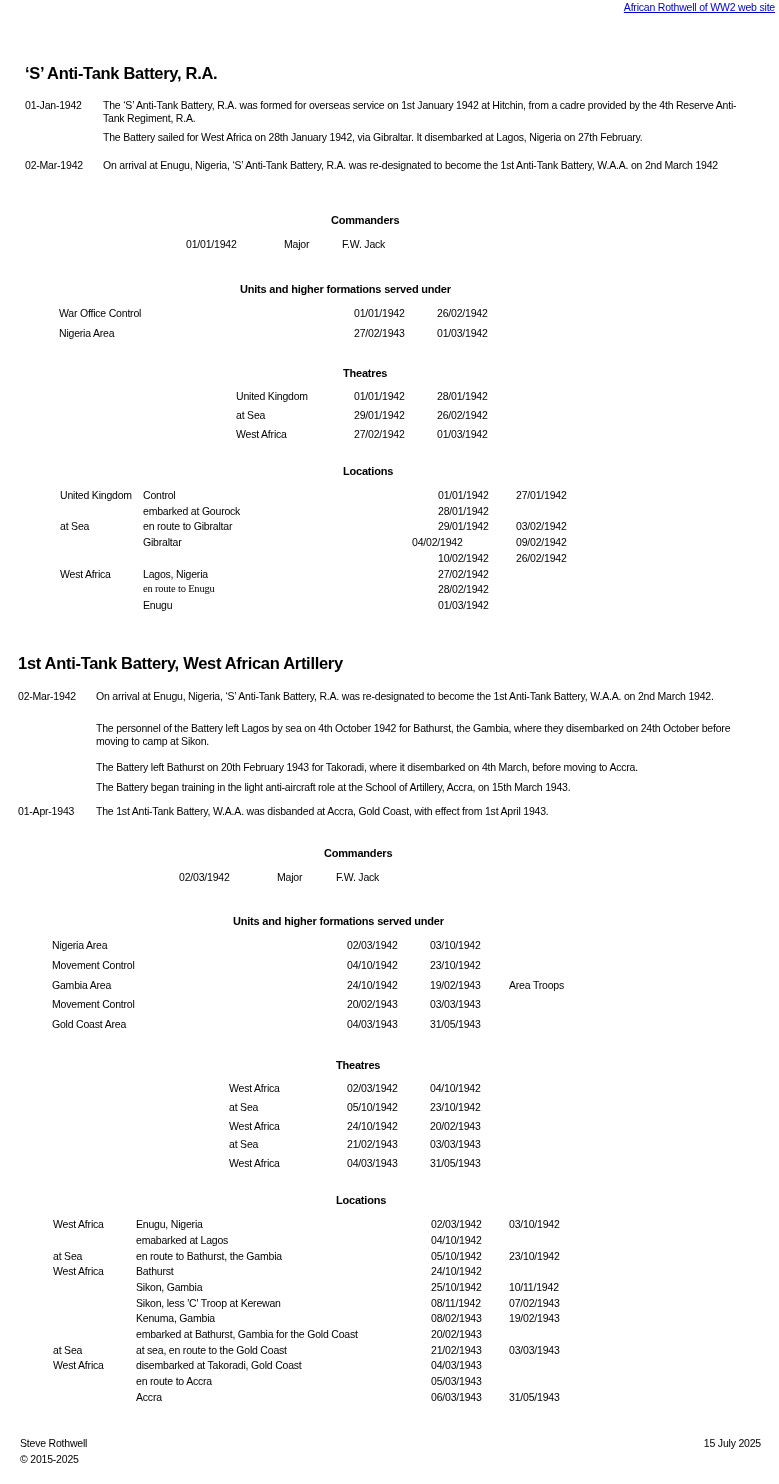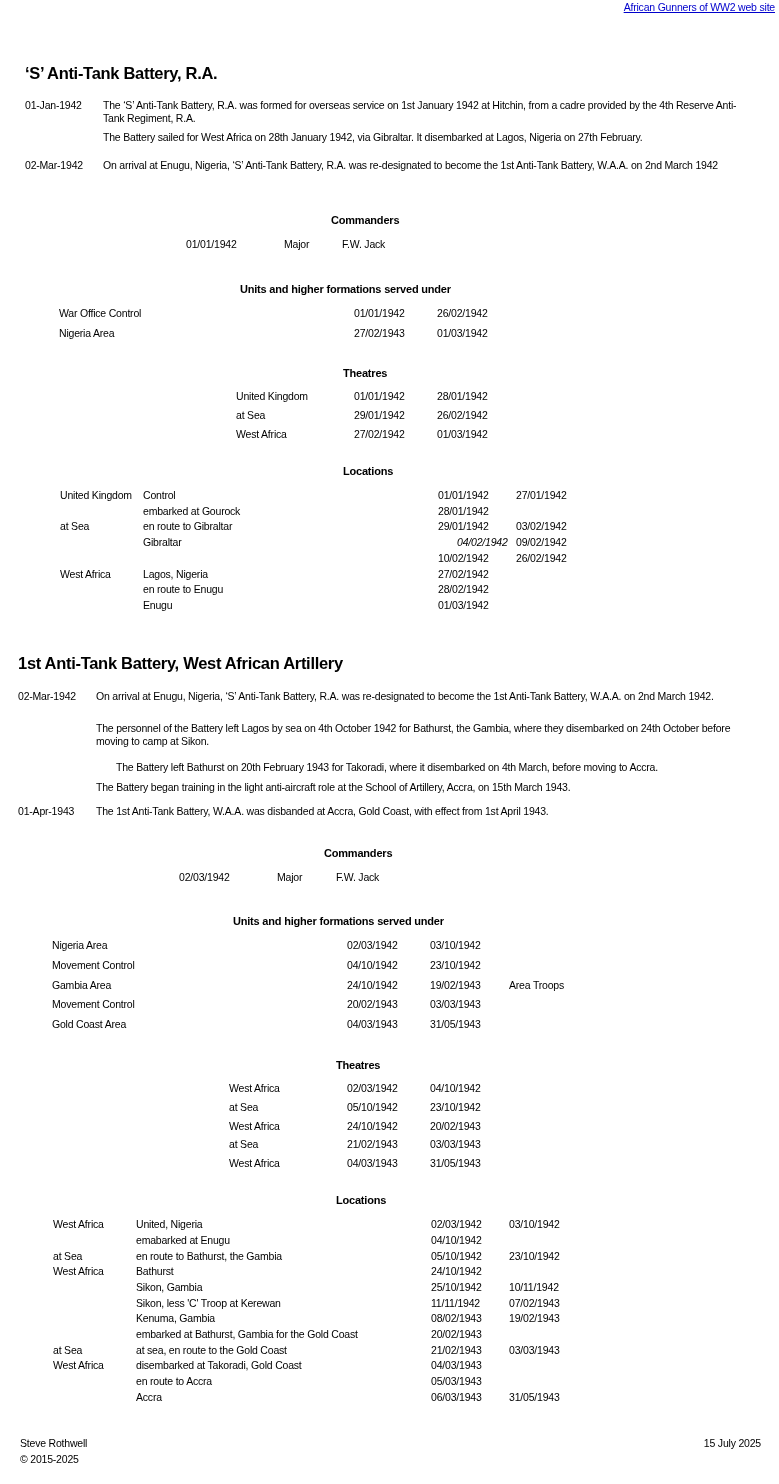--- a/index.html
+++ b/index.html
@@ -11,21 +11,21 @@
     .abs { position: absolute; white-space: nowrap; }
     .toplink { right: 4px; top: 1px; color: #0000cc; text-decoration: underline; font-size: 10.5px; cursor: pointer; }
     .h1 { font-size: 16.5px; font-weight: bold; letter-spacing: -0.3px; }
     .h2 { font-size: 11px; font-weight: bold; }
     .para { white-space: normal; line-height: 13px; }
     .footer { font-size: 10.5px; }
   </style>
 </head>
 <body>
 
-<a class="abs toplink">African Gunners of WW2 web site</a>
+<a class="abs toplink">African Rothwell of WW2 web site</a>
 
 <div class="abs h1" style="left:25px;top:64px;">‘S’ Anti-Tank Battery, R.A.</div>
 
 <div class="abs" style="left:25px;top:99px;">01-Jan-1942</div>
 <div class="abs para" style="left:103px;top:99px;width:640px;">The ‘S’ Anti-Tank Battery, R.A. was formed for overseas service on 1st January 1942 at Hitchin, from a cadre provided by the 4th Reserve Anti-Tank Regiment, R.A.</div>
 <div class="abs para" style="left:103px;top:131px;width:640px;">The Battery sailed for West Africa on 28th January 1942, via Gibraltar.  It disembarked at Lagos, Nigeria on 27th February.</div>
 
 <div class="abs" style="left:25px;top:159px;">02-Mar-1942</div>
 <div class="abs para" style="left:103px;top:159px;width:640px;">On arrival at Enugu, Nigeria, ‘S’ Anti-Tank Battery, R.A. was re-designated to become the 1st Anti-Tank Battery, W.A.A. on 2nd March 1942</div>
 
@@ -69,55 +69,55 @@
     </div>
     <div>
       <div class="abs" style="left: 60px; top: 520px;">at Sea</div>
       <div class="abs" style="left: 143px; top: 520px;">en route to Gibraltar</div>
       <div class="abs" style="left: 438px; top: 520px;">29/01/1942</div>
       <div class="abs" style="left: 516px; top: 520px; text-align: right;">03/02/1942</div>
     </div>
     <div>
       <div class="abs" style="left: 60px; top: 536px;"></div>
       <div class="abs" style="left: 143px; top: 536px;">Gibraltar</div>
-      <div class="abs" style="left: 457px; top: 536px; font-style: italic;">04/02/1942</div>
+      <div class="abs" style="left: 412px; top: 536px;">04/02/1942</div>
       <div class="abs" style="left: 516px; top: 536px;">09/02/1942</div>
     </div>
     <div>
       <div class="abs" style="left: 60px; top: 552px;"></div>
       <div class="abs" style="left: 143px; top: 552px;"></div>
       <div class="abs" style="left: 438px; top: 552px;">10/02/1942</div>
       <div class="abs" style="left: 516px; top: 552px;">26/02/1942</div>
     </div>
     <div>
       <div class="abs" style="left: 60px; top: 568px;">West Africa</div>
       <div class="abs" style="left: 143px; top: 568px;">Lagos, Nigeria</div>
       <div class="abs" style="left: 438px; top: 568px;">27/02/1942</div>
       <div class="abs" style="left: 516px; top: 568px;"></div>
     </div>
     <div>
       <div class="abs" style="left: 60px; top: 583px;"></div>
-      <div class="abs" style="left: 143px; top: 583px;">en route to Enugu</div>
+      <div class="abs" style="left: 143px; top: 583px; font-family: Liberation Serif, serif;">en route to Enugu</div>
       <div class="abs" style="left: 438px; top: 583px;">28/02/1942</div>
       <div class="abs" style="left: 516px; top: 583px;"></div>
     </div>
     <div>
       <div class="abs" style="left: 60px; top: 599px;"></div>
       <div class="abs" style="left: 143px; top: 599px;">Enugu</div>
       <div class="abs" style="left: 438px; top: 599px;">01/03/1942</div>
       <div class="abs" style="left: 516px; top: 599px;"></div>
     </div>
   </div>
 
 <div class="abs h1" style="left:18px;top:654px;">1st Anti-Tank Battery, West African Artillery</div>
 
 <div class="abs" style="left:18px;top:690px;">02-Mar-1942</div>
 <div class="abs para" style="left:96px;top:690px;width:645px;">On arrival at Enugu, Nigeria, ‘S’ Anti-Tank Battery, R.A. was re-designated to become the 1st Anti-Tank Battery, W.A.A. on 2nd March 1942.</div>
 <div class="abs para" style="left:96px;top:722px;width:645px;">The personnel of the Battery left Lagos by sea on 4th October 1942 for Bathurst, the Gambia, where they disembarked on 24th October before moving to camp at Sikon.</div>
-<div class="abs para" style="left:96px;top:761px;width:645px;margin-left:20px;">The Battery left Bathurst on 20th February 1943 for Takoradi, where it disembarked on 4th March, before moving to Accra.</div>
+<div class="abs para" style="left:96px;top:761px;width:645px;">The Battery left Bathurst on 20th February 1943 for Takoradi, where it disembarked on 4th March, before moving to Accra.</div>
 <div class="abs para" style="left:96px;top:781px;width:645px;">The Battery began training in the light anti-aircraft role at the School of Artillery, Accra, on 15th March 1943.</div>
 
 <div class="abs" style="left:18px;top:805px;">01-Apr-1943</div>
 <div class="abs para" style="left:96px;top:805px;width:645px;">The 1st  Anti-Tank Battery, W.A.A. was disbanded at Accra, Gold Coast, with effect from 1st April 1943.</div>
 
 <div class="abs h2" style="left:324px;top:847px;">Commanders</div>
 <div class="abs" style="left:179px;top:871px;">02/03/1942</div>
 <div class="abs" style="left:277px;top:871px;">Major</div>
 <div class="abs" style="left:336px;top:871px;">F.W. Jack</div>
 
@@ -181,27 +181,27 @@
       <div class="abs" style="left: 229px; top: 1157px;">West Africa</div>
       <div class="abs" style="left: 347px; top: 1157px;">04/03/1943</div>
       <div class="abs" style="left: 430px; top: 1157px;">31/05/1943</div>
     </div>
   </div>
 
 <div class="abs h2" style="left:336px;top:1194px;">Locations</div>
 <div id="s2-locs">
     <div>
       <div class="abs" style="left: 53px; top: 1218px;">West Africa</div>
-      <div class="abs" style="left: 136px; top: 1218px;">United, Nigeria</div>
+      <div class="abs" style="left: 136px; top: 1218px;">Enugu, Nigeria</div>
       <div class="abs" style="left: 431px; top: 1218px;">02/03/1942</div>
       <div class="abs" style="left: 509px; top: 1218px;">03/10/1942</div>
     </div>
     <div>
       <div class="abs" style="left: 53px; top: 1234px;"></div>
-      <div class="abs" style="left: 136px; top: 1234px;">emabarked at Enugu</div>
+      <div class="abs" style="left: 136px; top: 1234px;">emabarked at Lagos</div>
       <div class="abs" style="left: 431px; top: 1234px;">04/10/1942</div>
       <div class="abs" style="left: 509px; top: 1234px;"></div>
     </div>
     <div>
       <div class="abs" style="left: 53px; top: 1250px;">at Sea</div>
       <div class="abs" style="left: 136px; top: 1250px;">en route to Bathurst, the Gambia</div>
       <div class="abs" style="left: 431px; top: 1250px;">05/10/1942</div>
       <div class="abs" style="left: 509px; top: 1250px;">23/10/1942</div>
     </div>
     <div>
@@ -212,21 +212,21 @@
     </div>
     <div>
       <div class="abs" style="left: 53px; top: 1281px;"></div>
       <div class="abs" style="left: 136px; top: 1281px;">Sikon, Gambia</div>
       <div class="abs" style="left: 431px; top: 1281px;">25/10/1942</div>
       <div class="abs" style="left: 509px; top: 1281px;">10/11/1942</div>
     </div>
     <div>
       <div class="abs" style="left: 53px; top: 1297px;"></div>
       <div class="abs" style="left: 136px; top: 1297px;">Sikon, less 'C' Troop at Kerewan</div>
-      <div class="abs" style="left: 431px; top: 1297px;">11/11/1942</div>
+      <div class="abs" style="left: 431px; top: 1297px;">08/11/1942</div>
       <div class="abs" style="left: 509px; top: 1297px;">07/02/1943</div>
     </div>
     <div>
       <div class="abs" style="left: 53px; top: 1312px;"></div>
       <div class="abs" style="left: 136px; top: 1312px;">Kenuma, Gambia</div>
       <div class="abs" style="left: 431px; top: 1312px;">08/02/1943</div>
       <div class="abs" style="left: 509px; top: 1312px;">19/02/1943</div>
     </div>
     <div>
       <div class="abs" style="left: 53px; top: 1328px;"></div>

